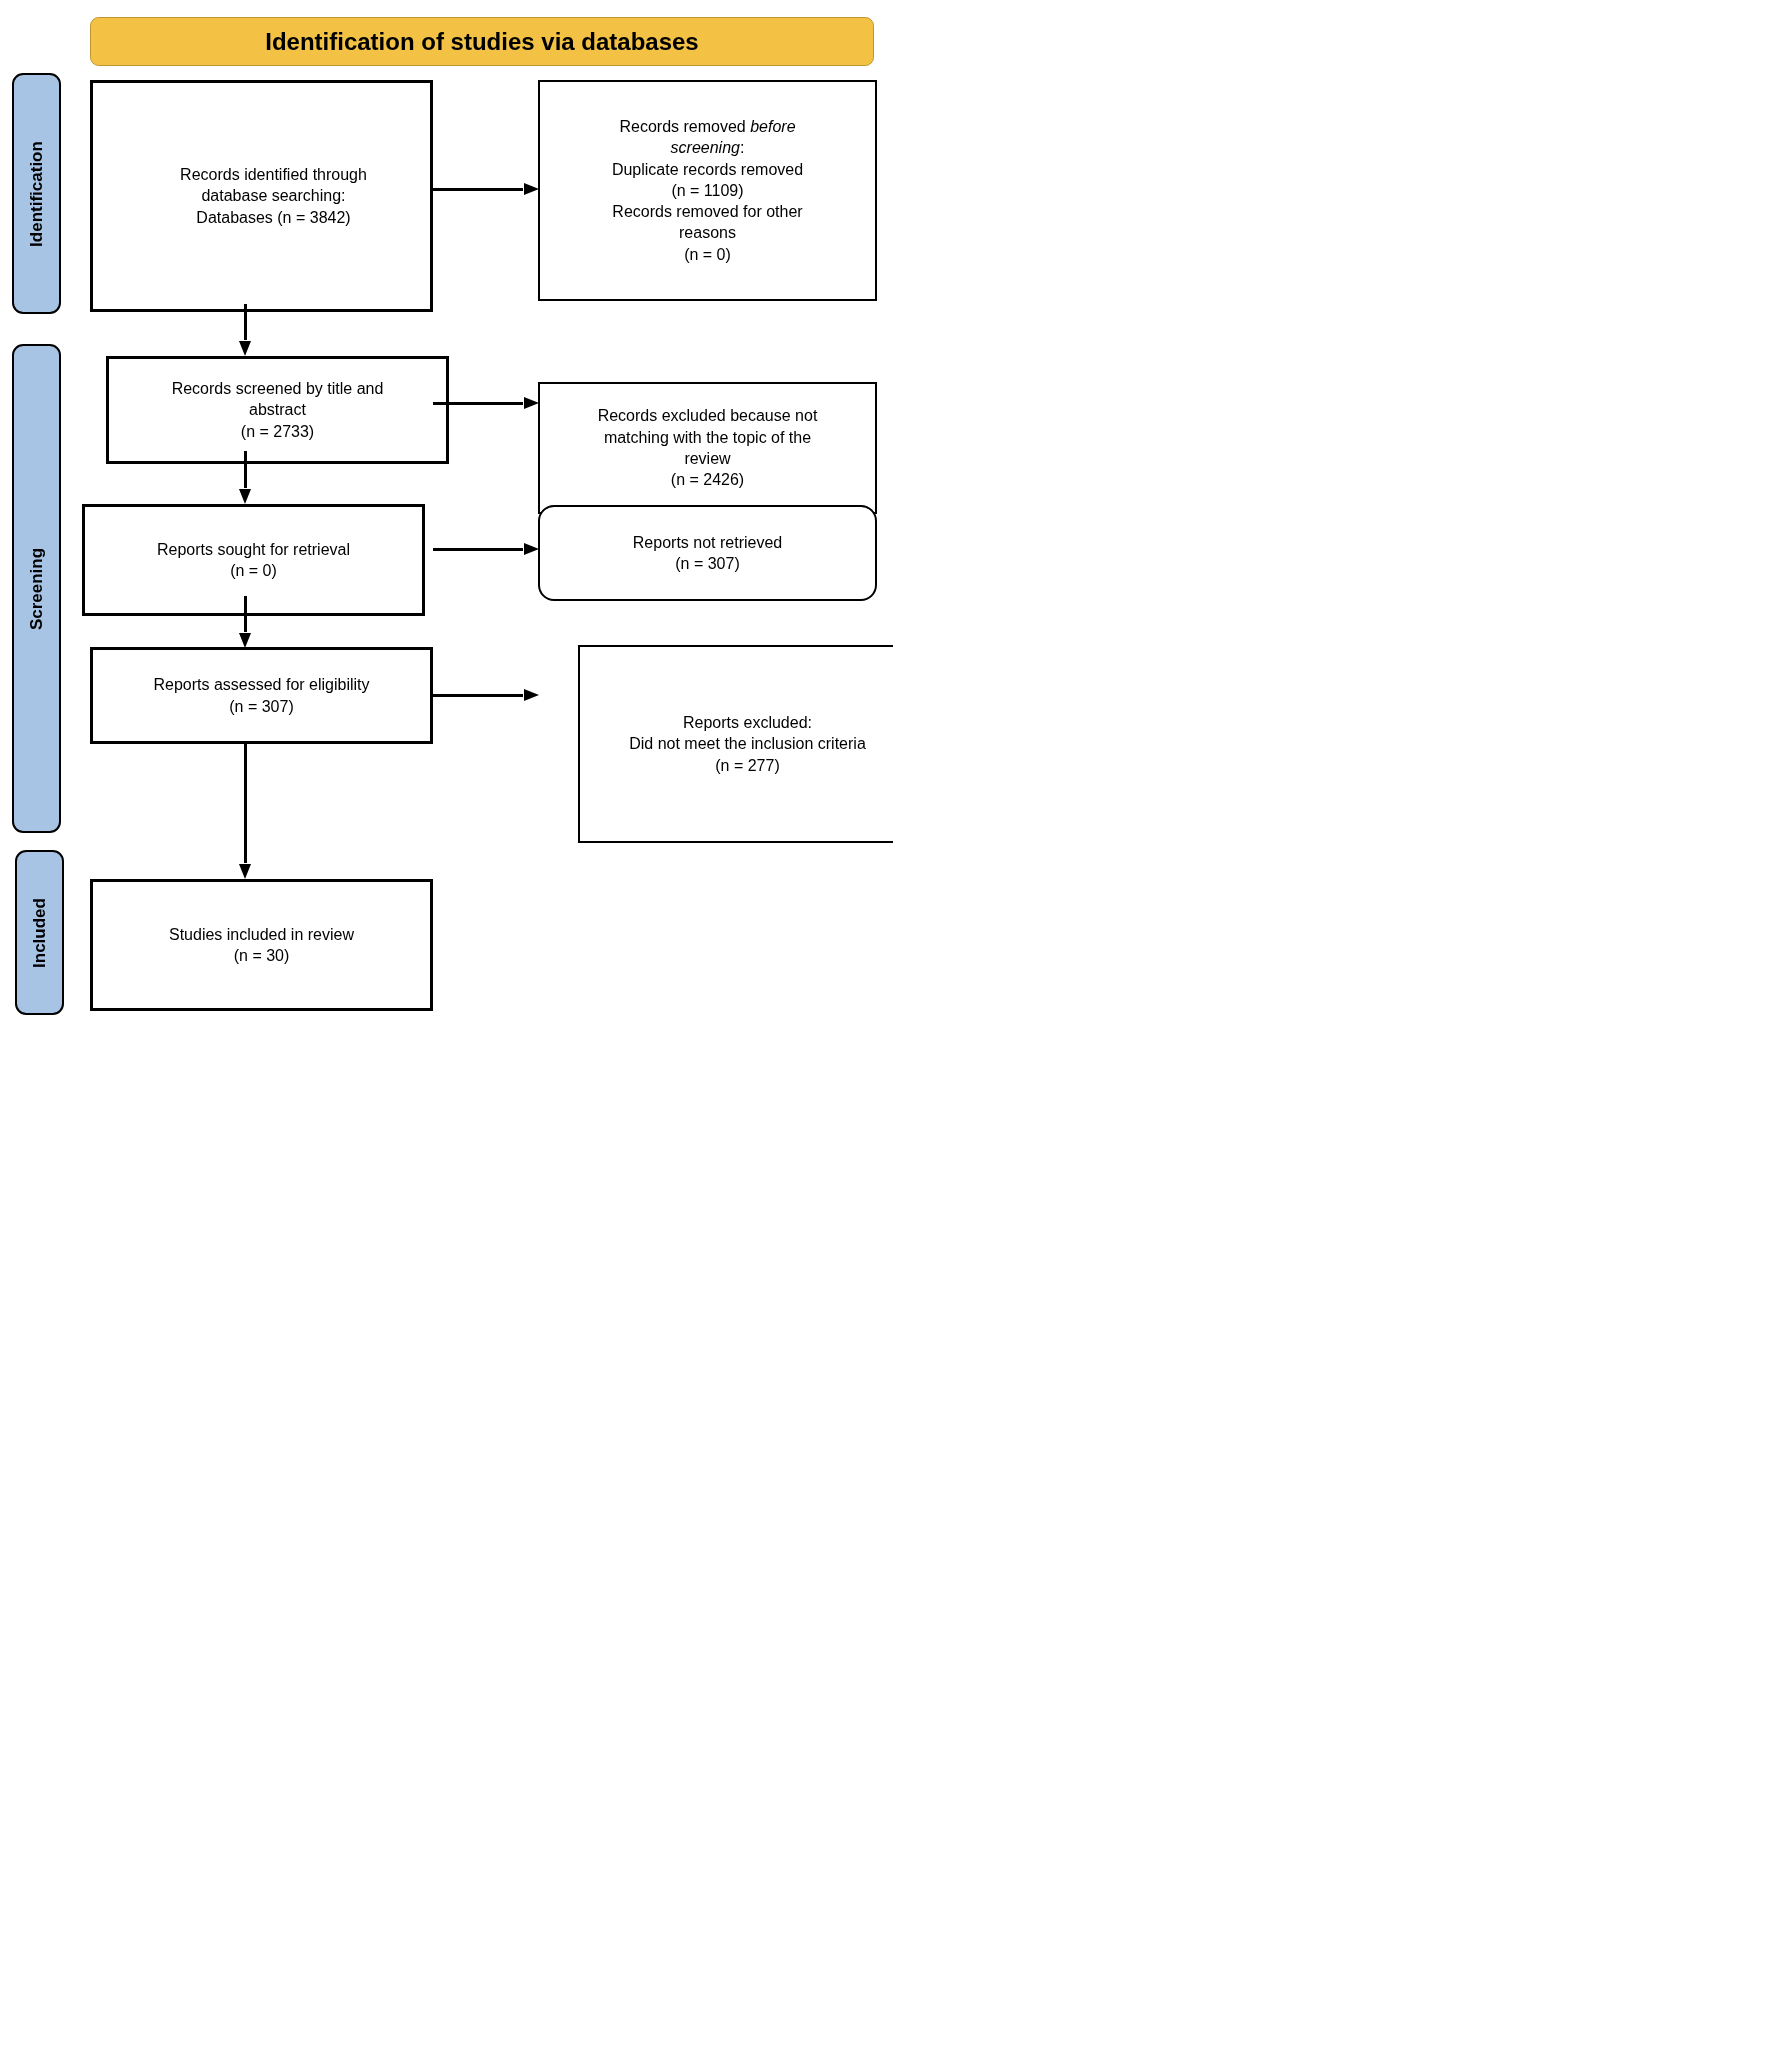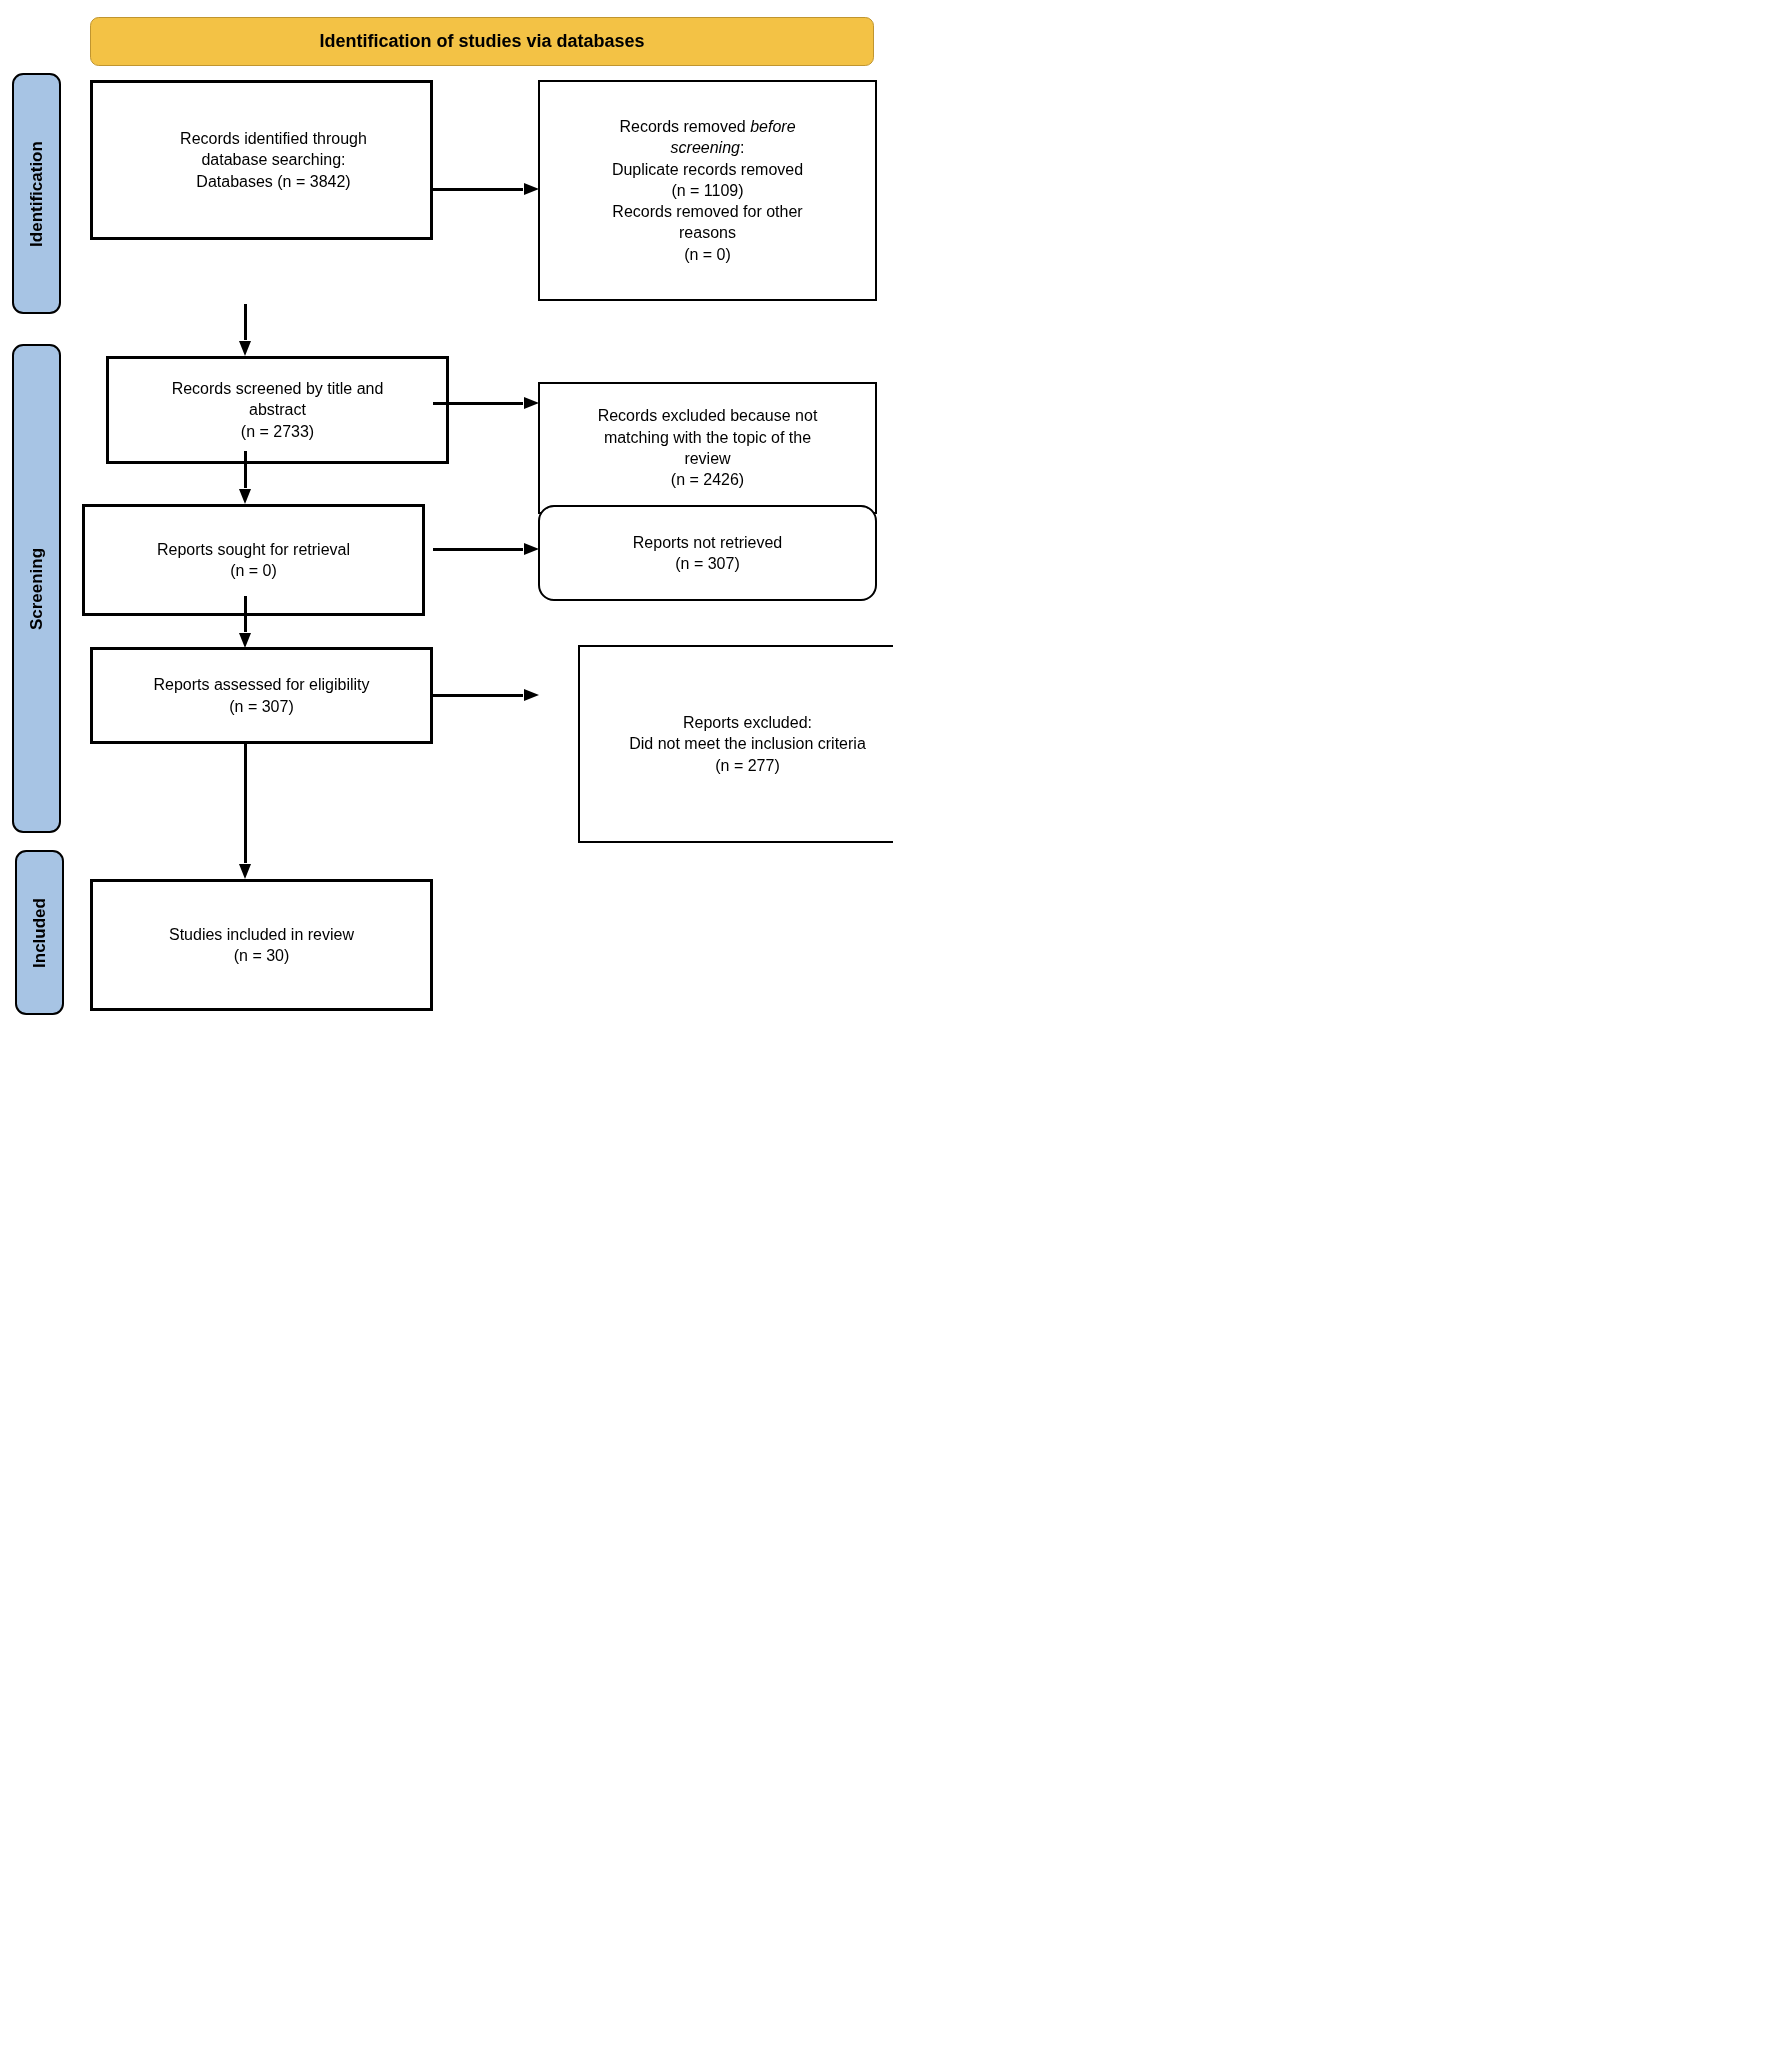--- a/index.html
+++ b/index.html
@@ -12,21 +12,21 @@
     overflow:hidden;
   }
   .banner {
     position:absolute;
     left:90px; top:17px; width:784px; height:49px;
     box-sizing:border-box;
     border:1.9px solid #C0952F;
     border-radius:8.7px;
     background:#F3C245;
     display:flex; align-items:center; justify-content:center;
-    font-weight:bold; font-size:18px;
+    font-weight:bold; font-size:24px;
   }
   .stage {
     position:absolute;
     left:12.4px; width:49px;
     box-sizing:border-box;
     border:2.5px solid #000;
     border-radius:11.2px;
     background:#A7C4E4;
     display:flex; align-items:center; justify-content:center;
   }
@@ -88,21 +88,21 @@
   <div class="stage" style="top:73px; height:241px;">
     <span class="rot">Identification</span>
   </div>
   <div class="stage" style="top:344px; height:489px;">
     <span class="rot">Screening</span>
   </div>
   <div class="stage" style="left:15px; top:850px; height:165px;">
     <span class="rot">Included</span>
   </div>
 
-  <div class="box" style="left:90px; top:80px; width:343px; height:160px;padding-left:24px;">
+  <div class="box" style="left:90px; top:80px; width:343px; height:232px;padding-left:24px;">
     <div class="line">Records identified through</div>
     <div class="line">database searching:</div>
     <div class="line">Databases (n = 3842)</div>
   </div>
 
   <div class="box" style="left:106px; top:356px; width:343px; height:108px;">
     <div class="line">Records screened by title and</div>
     <div class="line">abstract</div>
     <div class="line">(n = 2733)</div>
   </div>

